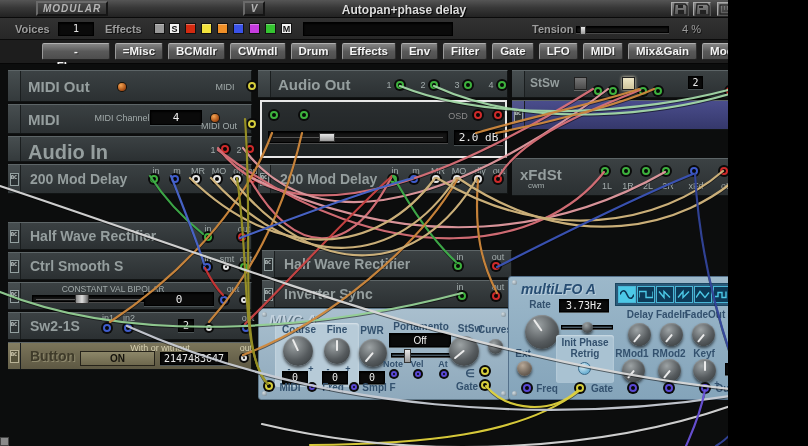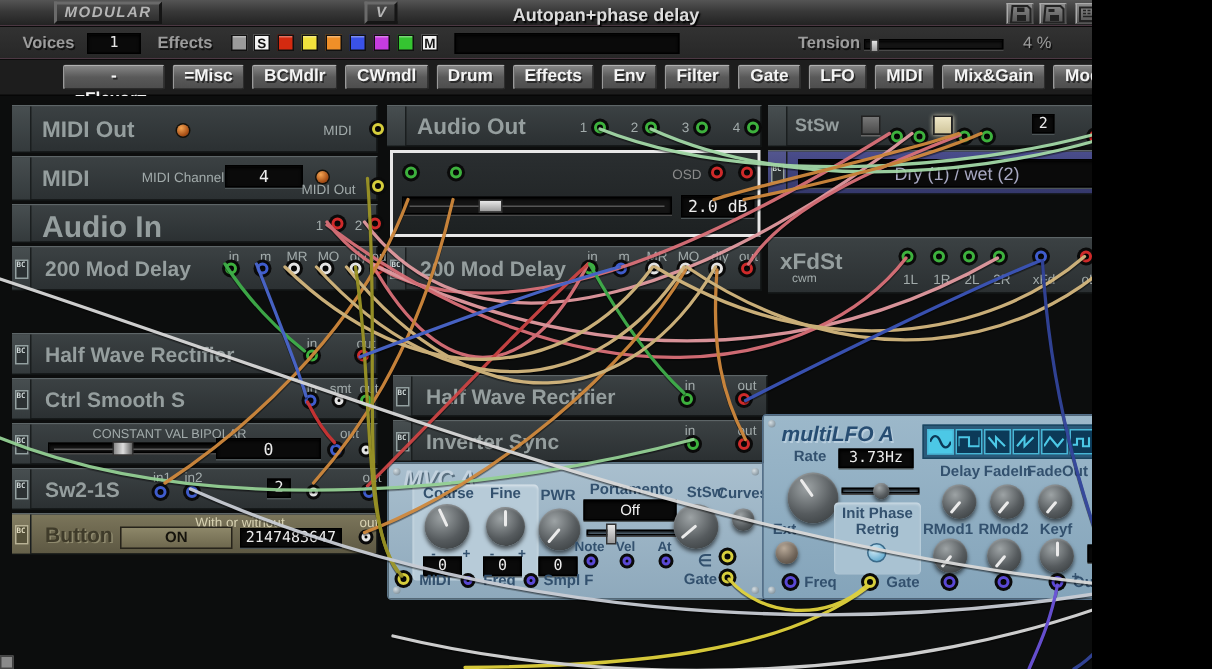--- a/index.html
+++ b/index.html
@@ -261,21 +261,20 @@
       <span class="port pg" style="left:142px; top:16px"></span>
       <span class="val" style="left:176px; top:5px; width:15px; height:13px; font-size:10px; line-height:12px">2</span>
       <span class="port pr" style="left:214px; top:16px"></span>
       <span class="port pr" style="left:229px; top:16px"></span>
     </div>
 
     <div class="mod" style="left:512px; top:36px; width:246px; height:30px; background:linear-gradient(#4a4d8c,#35386b)">
       <div class="cap" style="background:linear-gradient(#53568f,#3c3f72)">
           <span class="bc"><span>B</span><span>C</span></span>
       </div>
-      <span class="val" style="left:20px; top:5px; width:212px; height:19px; color:#a8a8c2; font:12px/18px 'Liberation Sans',sans-serif">Dry (1) / wet (2)</span>
     </div>
 
     <div class="mod" style="left:512px; top:94px; width:246px; height:38px; border-right:2px solid #cfcfcf">
       <span class="mtitle" style="left:8px; top:7px; font-size:15px">xFdSt</span>
       <span class="plbl" style="left:16px; top:22px; transform:none; font-size:8px">cwm</span>
       <span class="port pg" style="left:89px; top:8px"></span>
       <span class="port pg" style="left:110px; top:8px"></span>
       <span class="port pg" style="left:130px; top:8px"></span>
       <span class="port pg" style="left:150px; top:8px"></span>
       <span class="port pb" style="left:178px; top:8px"></span>

